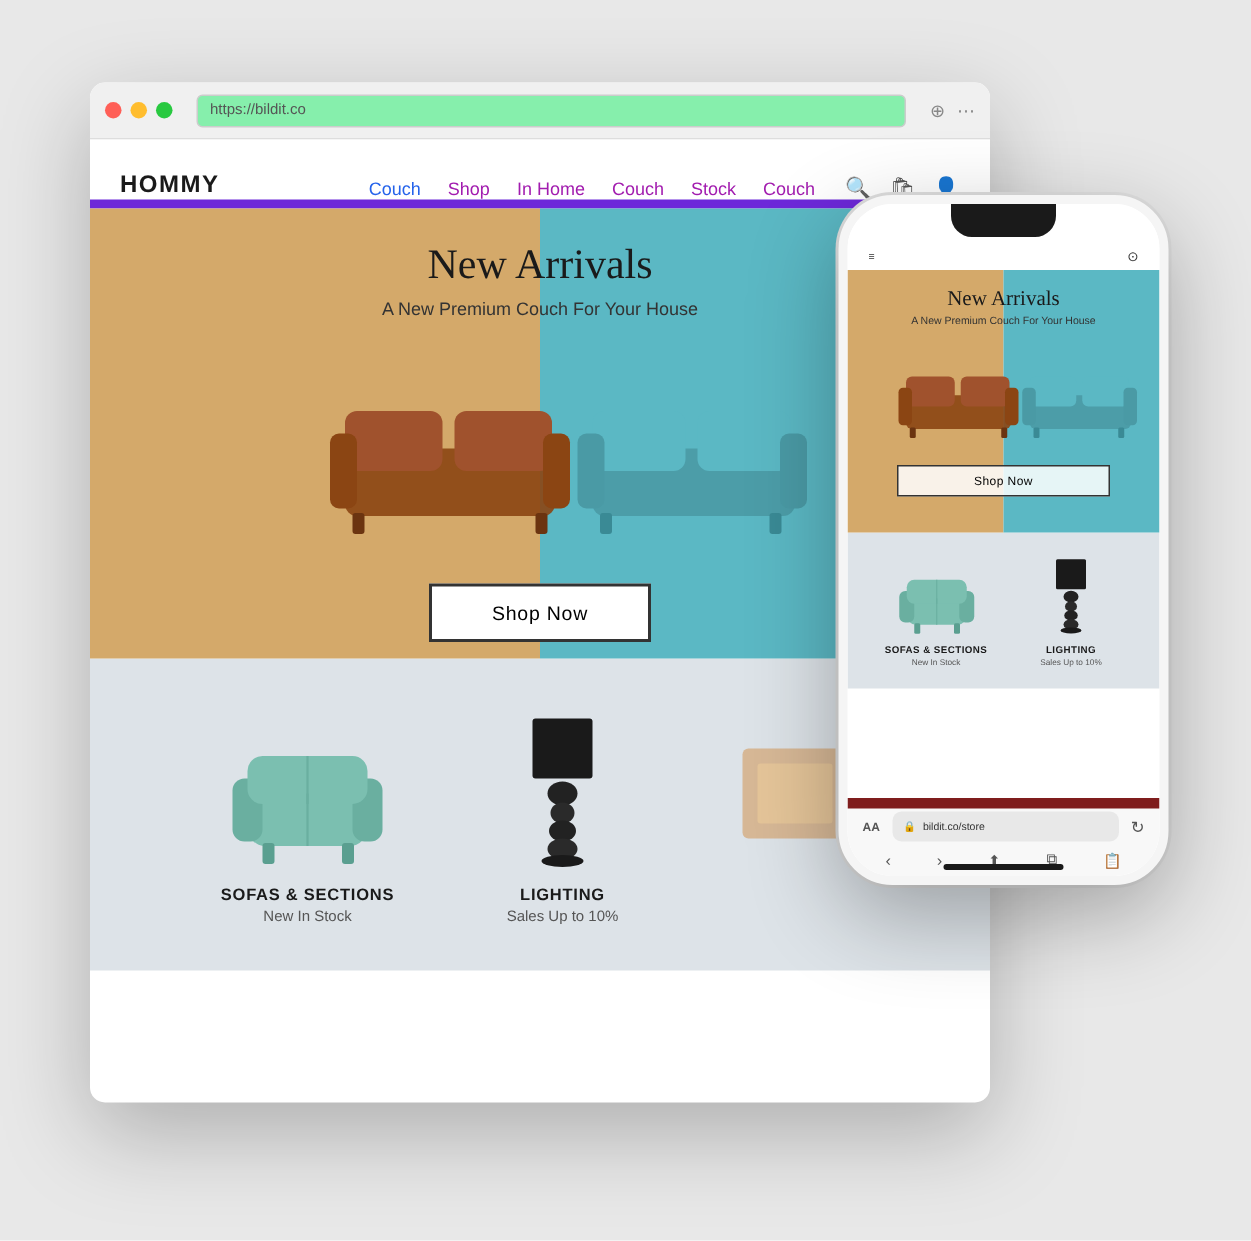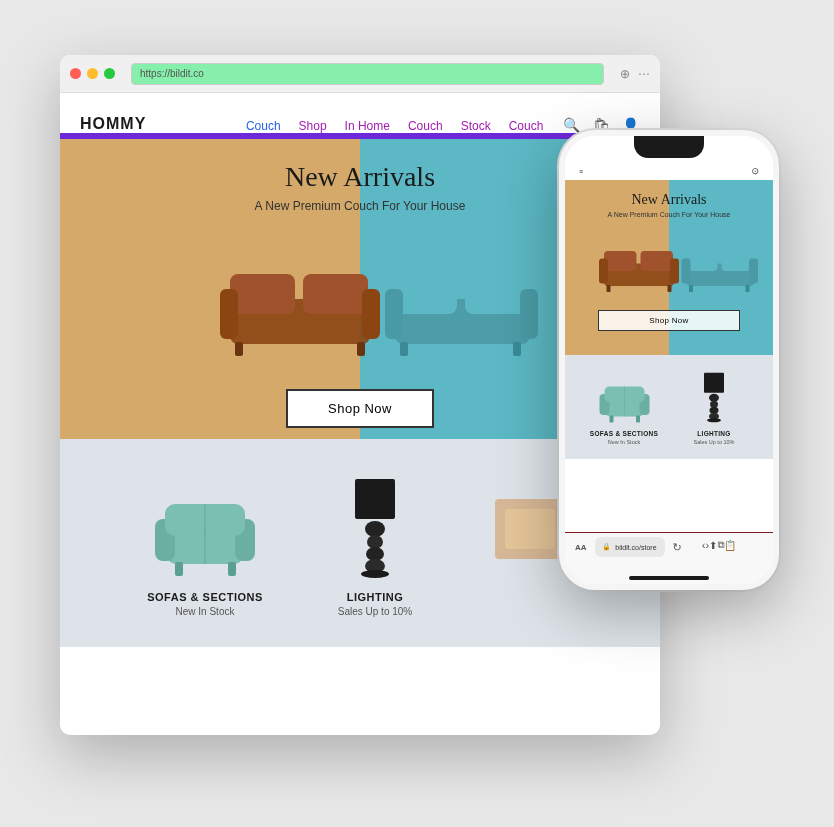--- a/index.html
+++ b/index.html
@@ -293,25 +293,25 @@
       font-size: 5.5px;
       color: #555;
       text-align: center;
       margin-top: 2px;
     }
 
     
     .phone-bottom-bar {
       height: 52px;
       background: #f8f8f8;
-      border-top: 1px solid #7f1d1d;
+      border-top: 7px solid #7f1d1d;
       position: absolute;
       bottom: 0; left: 0; right: 0;
       display: flex;
-      flex-direction: row;
+      flex-direction: column;
       margin-top: 12px;
     }
     .phone-address-row {
       height: 28px;
       display: flex;
       align-items: center;
       padding: 0 10px;
       gap: 8px;
     }
     .phone-aa {

